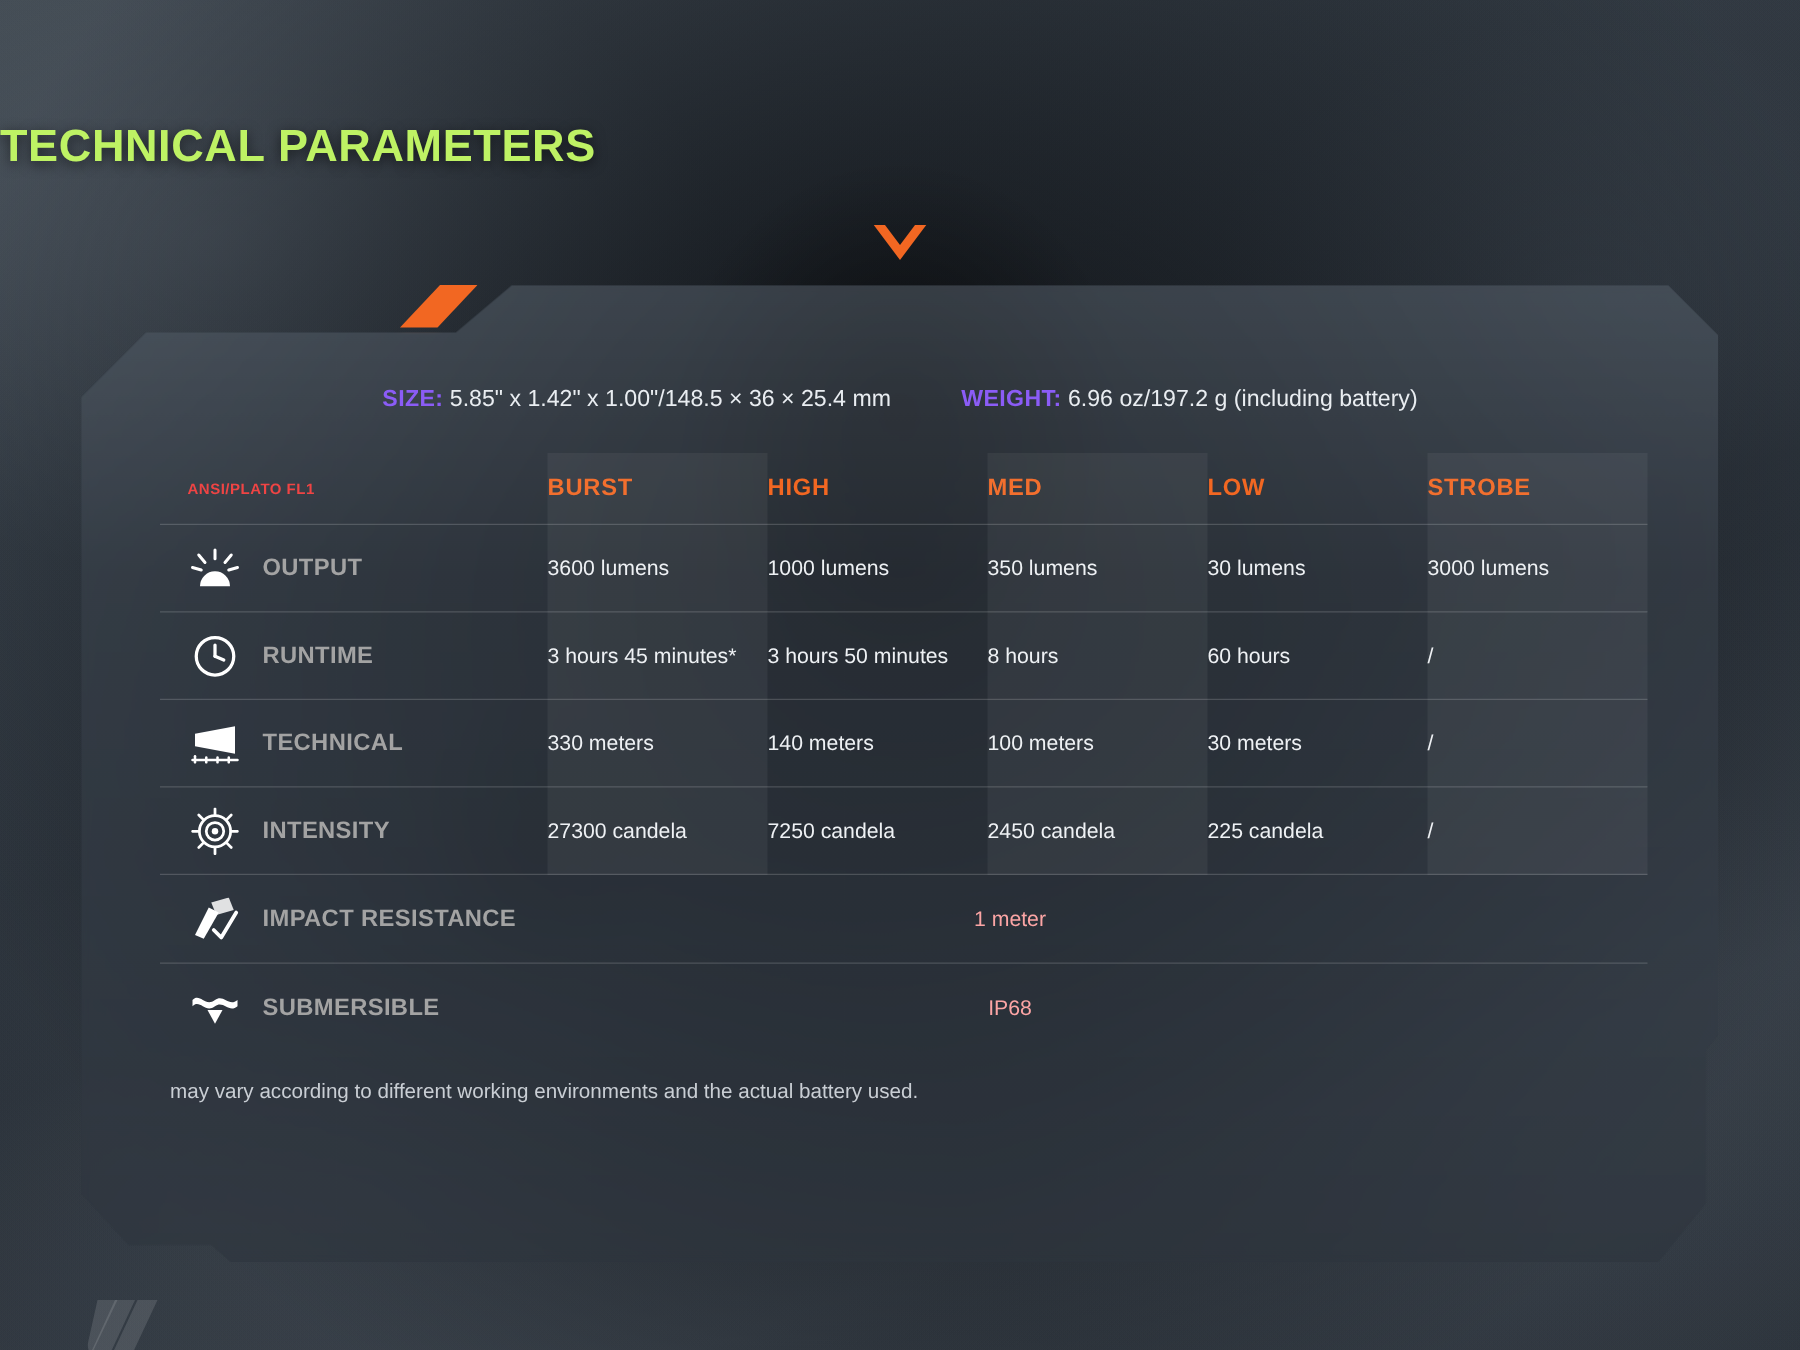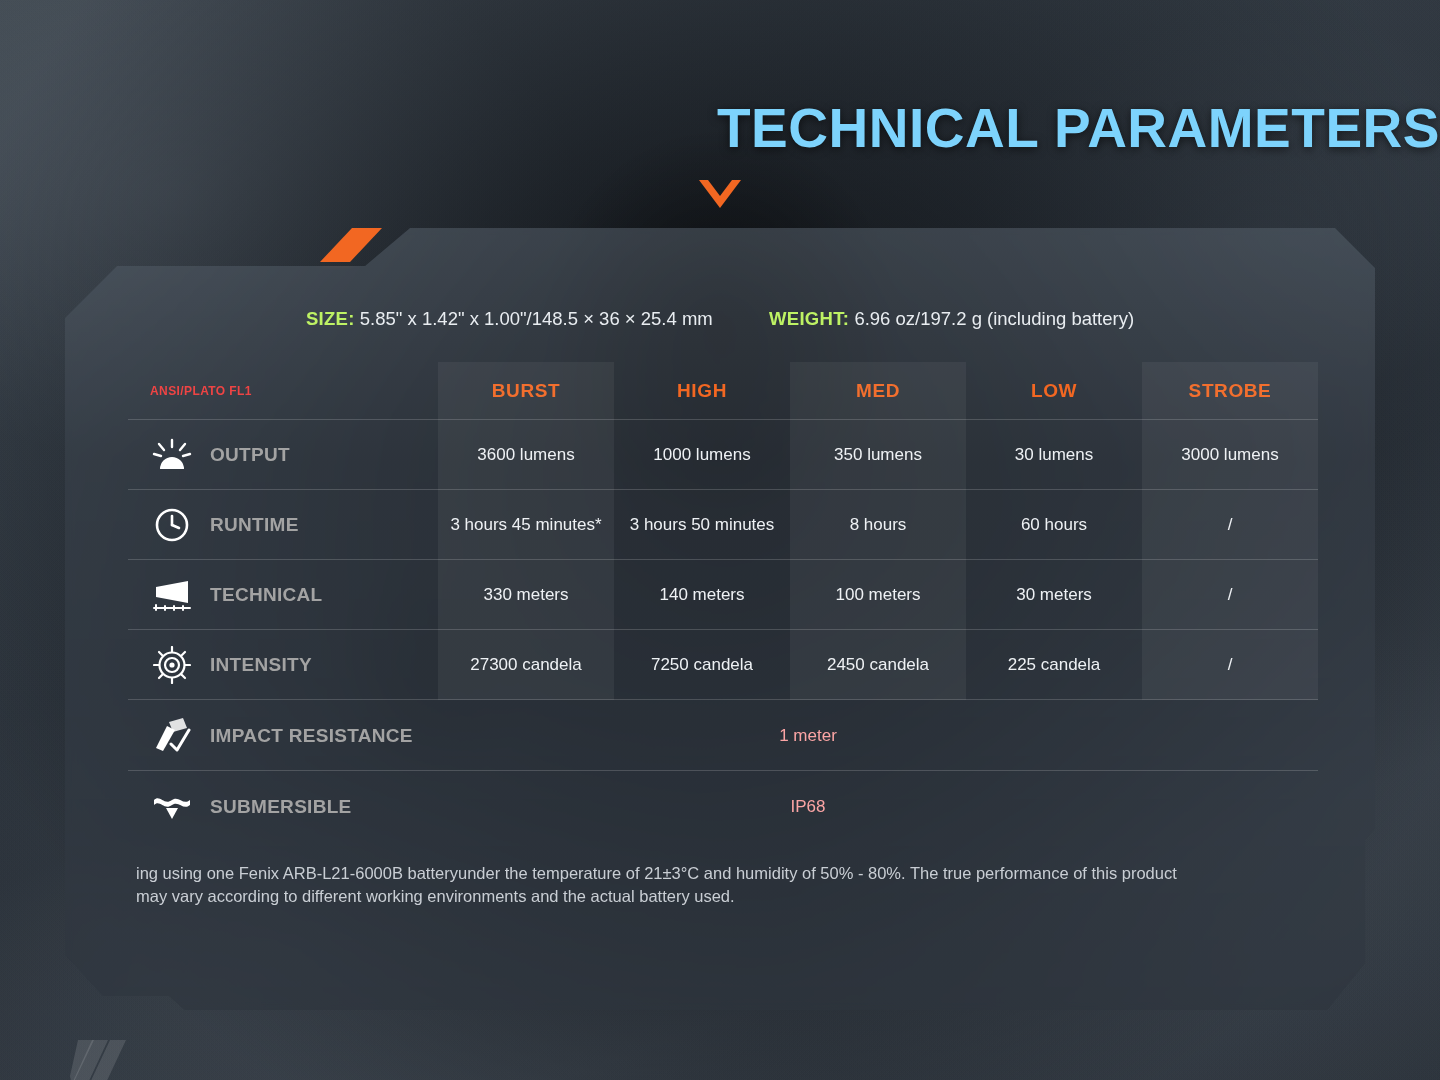--- a/index.html
+++ b/index.html
@@ -36,23 +36,23 @@
       radial-gradient(ellipse 18% 26% at 50% 30%, rgba(0,0,0,0.55) 0%, rgba(0,0,0,0) 70%),
       radial-gradient(ellipse 10% 16% at 30% 62%, rgba(20,24,28,0.5) 0%, rgba(0,0,0,0) 70%);
   }
 
   
   .title {
     position: absolute;
     top: 96px;
     left: 0;
     right: 0;
-    text-align: right;
-    color: #7dd3fc;
-    font-size: 55px;
+    text-align: left;
+    color: #bef264;
+    font-size: 36px;
     font-weight: bold;
     letter-spacing: 0.5px;
     text-shadow: 0 2px 10px rgba(0,0,0,0.6);
   }
   .chevron {
     position: absolute;
     top: 178px;
     left: 0;
     right: 0;
     text-align: center;
@@ -98,21 +98,21 @@
     position: absolute;
     top: 308px;
     left: 0;
     width: 1440px;
     text-align: center;
     font-size: 18.5px;
     color: #e9edf1;
     white-space: nowrap;
   }
   .specline .lbl {
-    color: #bef264;
+    color: #8b5cf6;
     font-weight: bold;
     letter-spacing: 0.3px;
   }
   .specline .gap { display: inline-block; width: 46px; }
 
   
   #table {
     position: absolute;
     left: 128px;
     top: 362px;
@@ -134,21 +134,20 @@
   }
   .c-label {
     width: 310px;
     display: flex;
     align-items: center;
     padding-left: 22px;
     box-sizing: border-box;
   }
   .c-val {
     width: 176px;
-    text-align: center;
     color: #eef1f4;
     font-size: 17px;
   }
   .row.head .c-label span {
     color: #ef4444;
     font-weight: bold;
     font-size: 12px;
     letter-spacing: 0.4px;
     text-align: center;
   }
@@ -396,15 +395,14 @@
         </svg>
       </span>
       <span class="lbl-text">SUBMERSIBLE</span>
     </div>
     <div class="c-span">IP68</div>
   </div>
 
 </div>
 
 <div id="note">
-  <p>ing using one Fenix ARB-L21-6000B batteryunder the temperature of 21±3°C and humidity of 50% - 80%. The true performance of this product</p>
   <p>may vary according to different working environments and the actual battery used.</p>
 </div>
 
 </body></html>

